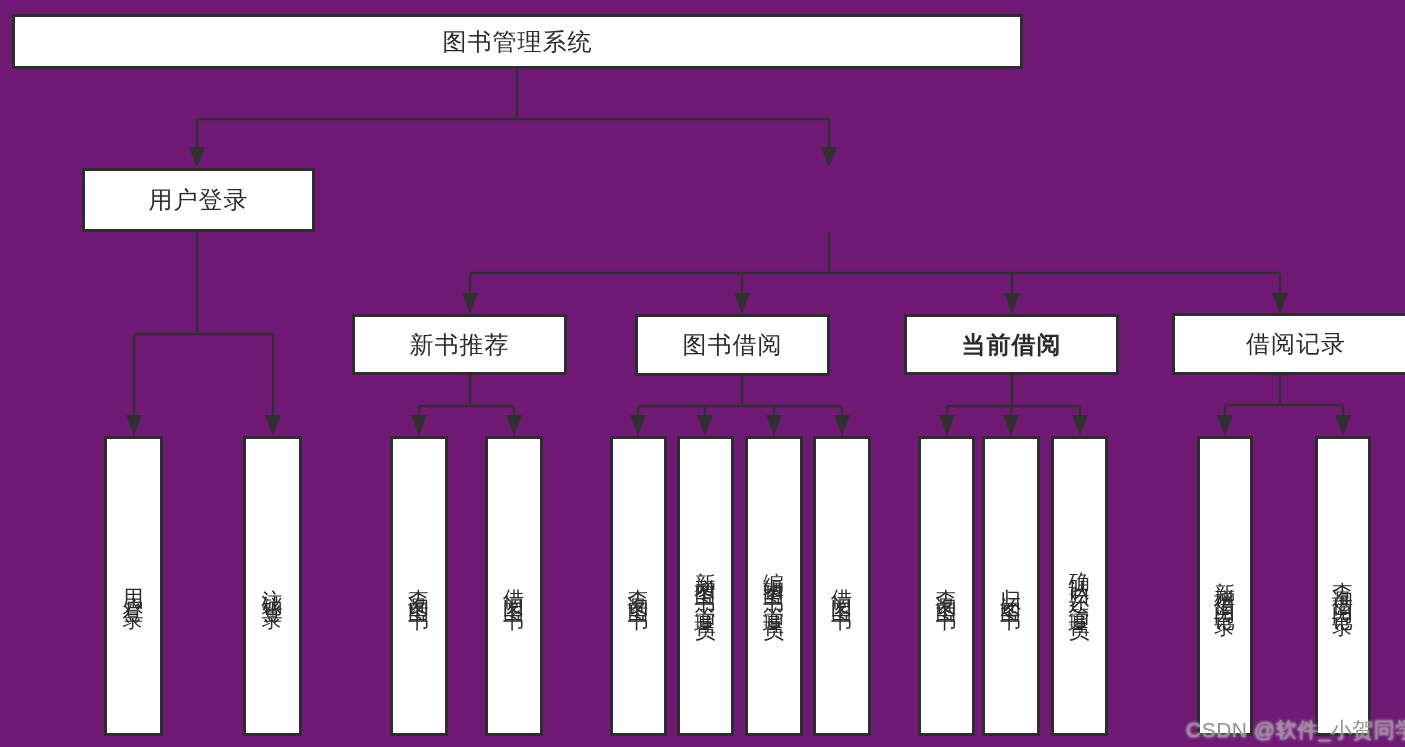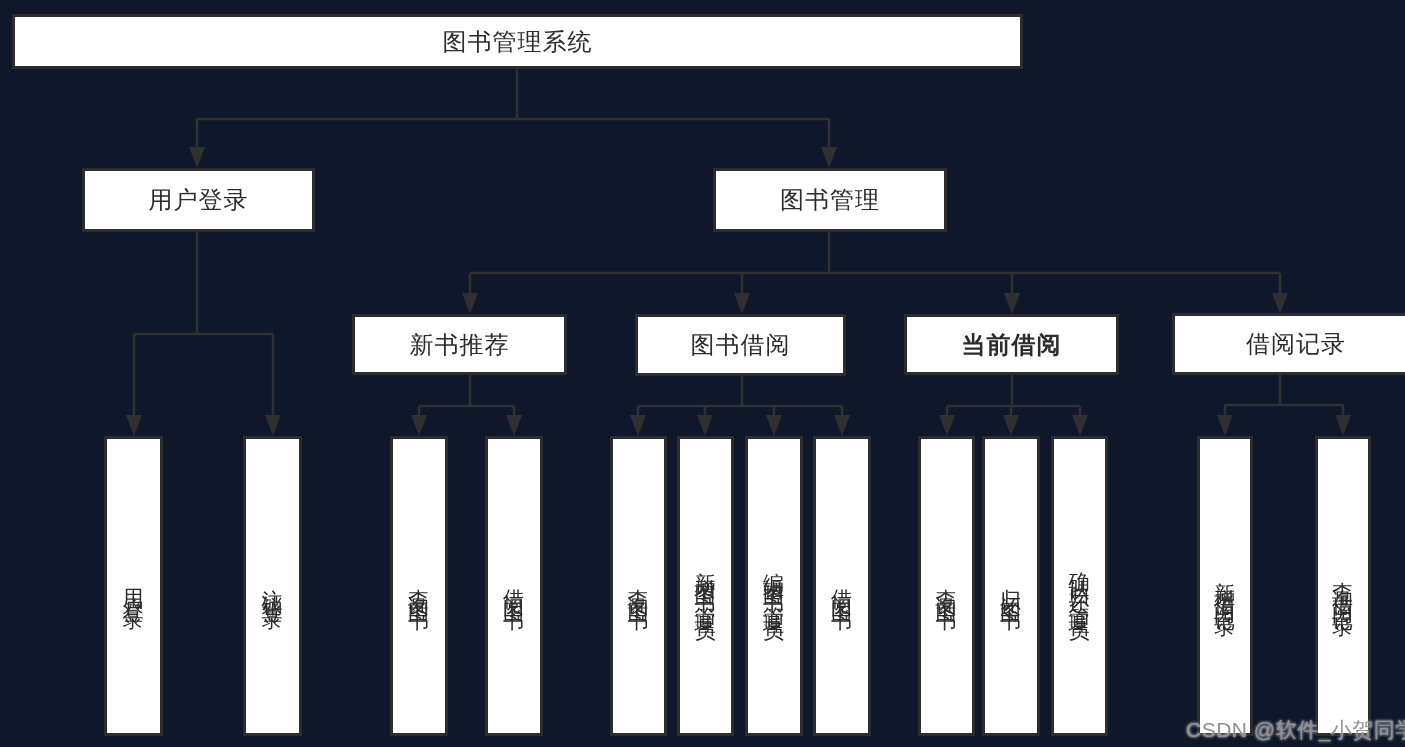--- a/index.html
+++ b/index.html
@@ -1,19 +1,19 @@
 <!DOCTYPE html>
 <html><head>
 <meta charset="utf-8">
 <style>
   html,body{margin:0;padding:0;background:#ffffff;}
   #canvas{
     position:relative;
     width:1405px;height:747px;
-    background:#0f172a;
+    background:#701a75;
     font-family:"Liberation Sans","DejaVu Sans",sans-serif;
     color:#2b2b2b;
     overflow:hidden;
   }
   #connectors{position:absolute;left:0;top:0;width:1405px;height:747px;}
   .node{
     position:absolute;
     box-sizing:border-box;
     border:3px solid #2d2d2d;
     background:#ffffff;
@@ -39,21 +39,21 @@
     white-space:nowrap;
     color:#2b2b2b;
   }
   
   .n-root{left:12px;top:14px;width:1011px;height:55px;}
   
   .n-user-login{left:82px;top:168px;width:233px;height:64px;}
   .n-book-mgmt{left:713px;top:168px;width:234px;height:64px;}
   
   .n-new-books{left:352px;top:314px;width:215px;height:61px;}
-  .n-book-borrow{left:635px;top:314px;width:211px;height:62px;}
+  .n-book-borrow{left:635px;top:314px;width:195px;height:62px;}
   .n-current-borrow{left:904px;top:314px;width:215px;height:61px;font-weight:bold;}
   .n-borrow-records{left:1172px;top:313px;width:248px;height:62px;}
   
   .l-a1{left:104px;width:59px;}
   .l-a2{left:243px;width:59px;}
   .l-b1{left:390px;width:58px;}
   .l-b2{left:485px;width:58px;}
   .l-c1{left:610px;width:57px;}
   .l-c2{left:677px;width:57px;}
   .l-c3{left:745px;width:58px;}
@@ -156,23 +156,20 @@
     </g>
   </svg>
 
   <div class="node n-root">
     <span>图书管理系统</span>
   </div>
 
   <div class="node n-user-login">
     <span>用户登录</span>
   </div>
-  <div class="node n-book-mgmt">
-    <span>图书管理</span>
-  </div>
 
   <div class="node n-new-books">
     <span>新书推荐</span>
   </div>
   <div class="node n-book-borrow">
     <span>图书借阅</span>
   </div>
   <div class="node n-current-borrow">
     <span>当前借阅</span>
   </div>

